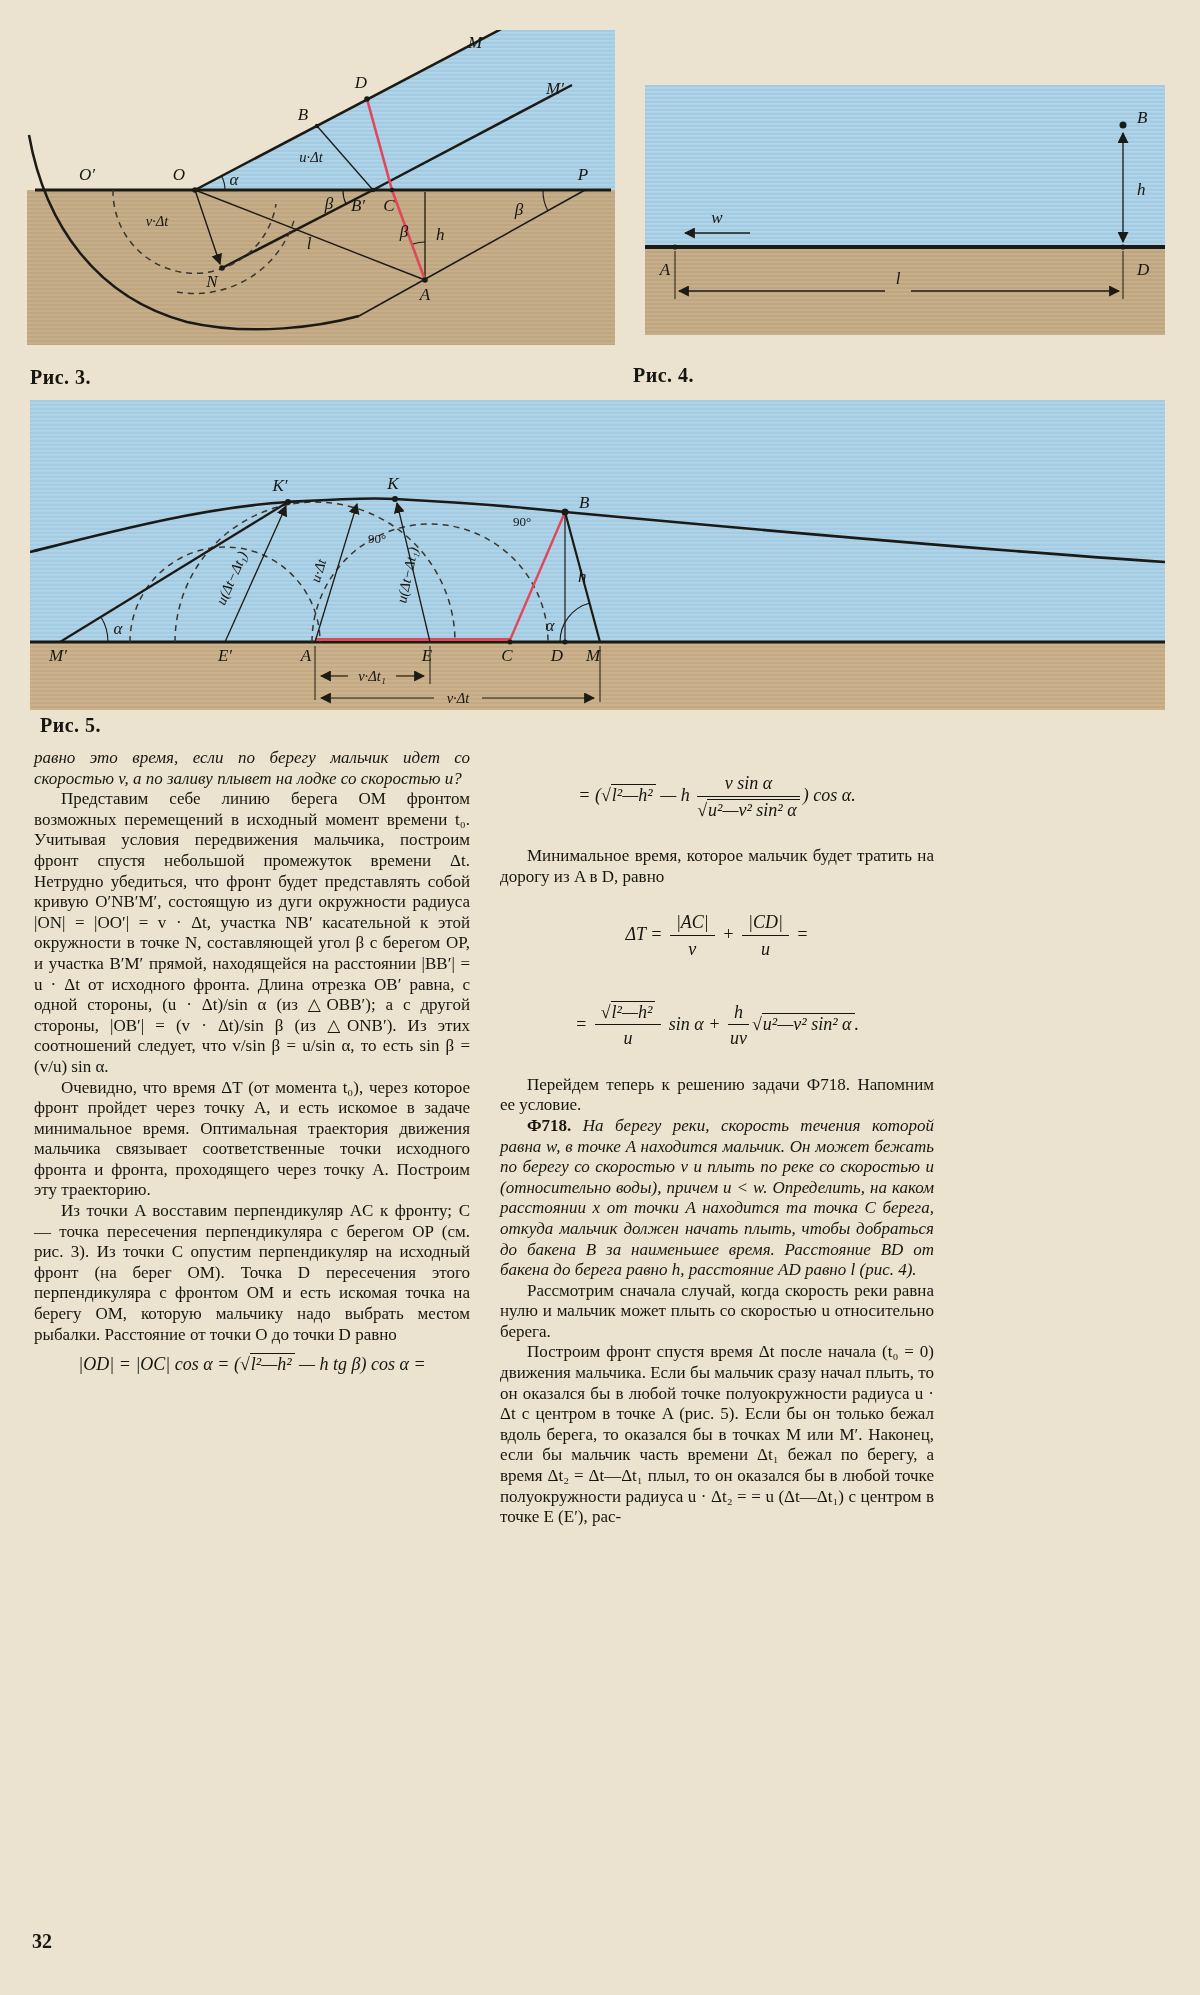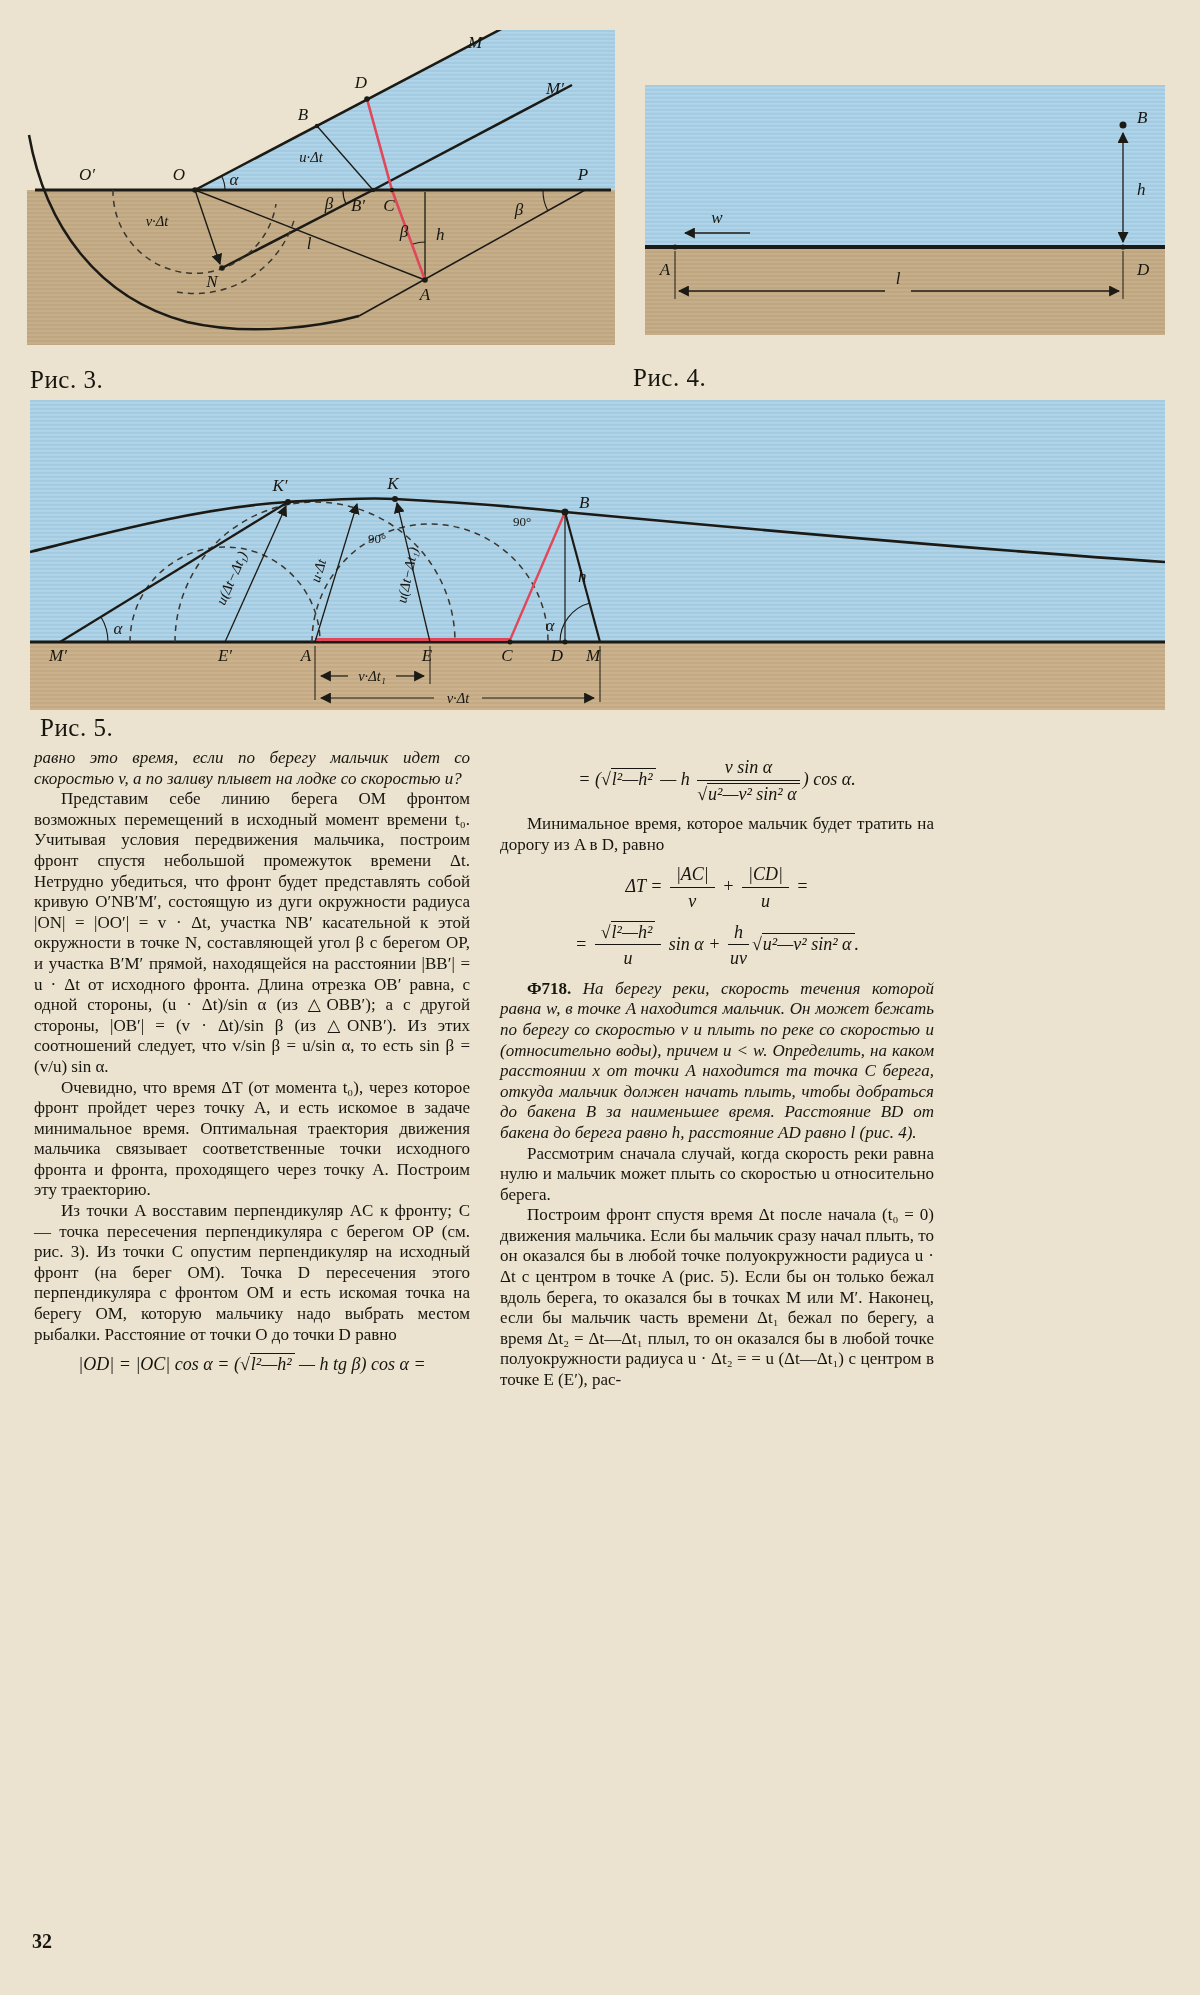--- a/index.html
+++ b/index.html
@@ -1,26 +1,26 @@
 <!DOCTYPE html>
 <html><head>
 <meta charset="utf-8">
 <style>
   *{margin:0;padding:0;box-sizing:border-box}
   html,body{width:1200px;height:1995px}
   body{position:relative;background:#ebe3cf;font-family:"Liberation Serif","DejaVu Serif",serif;color:#17150f;overflow:hidden}
   .abs{position:absolute}
-  .caption{position:absolute;font-weight:normal;font-size:25px;letter-spacing:.5px}
+  .caption{position:absolute;font-weight:bold;font-size:20px;letter-spacing:.5px}
   .col{position:absolute;font-size:17px;line-height:20.6px;text-align:justify}
   .para{text-indent:27px}
   .noind{text-indent:0}
   .ital{font-style:italic}
   .b{font-weight:bold;font-style:normal}
   .formula{text-align:center;font-style:italic;font-size:18px;margin:9px 0;line-height:1.2}
-  .frac{display:inline-block;vertical-align:middle;text-align:center;margin:0 3px}
+  .frac{display:inline-block;vertical-align:middle;text-align:center;margin:16px 3px}
   .frac .num{display:block;border-bottom:1.5px solid #17150f;padding:0 6px 1px}
   .frac .den{display:block;padding-top:3px}
   .sqrt{white-space:nowrap}
   .sqrt .rad{font-style:normal}
   .sqrt .ovl{border-top:1.5px solid #17150f;padding:0 3px 0 1px}
   .pageno{position:absolute;font-weight:bold;font-size:20px}
   svg{display:block}
   svg text{font-family:"Liberation Serif","DejaVu Serif",serif;font-size:17px;font-style:italic;fill:#17150f}
   svg text.sm{font-size:14.5px}
   svg text.up{font-style:normal;font-size:13px}
@@ -240,18 +240,19 @@
   <div class="formula">
     <span>= (</span><span class="sqrt"><span class="rad">√</span><span class="ovl">l²—h²</span></span><span> — h </span><span class="frac"><span class="num">v sin α</span><span class="den"><span class="sqrt"><span class="rad">√</span><span class="ovl">u²—v² sin² α</span></span></span></span><span>)  cos α.</span>
   </div>
   <p class="para">Минимальное время, которое мальчик будет тратить на дорогу из A в D, равно</p>
   <div class="formula">
     <span>ΔT = </span><span class="frac"><span class="num">|AC|</span><span class="den">v</span></span><span> + </span><span class="frac"><span class="num">|CD|</span><span class="den">u</span></span><span> =</span>
   </div>
   <div class="formula">
     <span>= </span><span class="frac"><span class="num"><span class="sqrt"><span class="rad">√</span><span class="ovl">l²—h²</span></span></span><span class="den">u</span></span><span> sin α + </span><span class="frac"><span class="num">h</span><span class="den">uv</span></span><span class="sqrt"><span class="rad">√</span><span class="ovl">u²—v² sin² α</span></span><span>.</span>
   </div>
+  <p class="para">Перейдем теперь к решению задачи Ф718. Напомним ее условие.</p>
   <p class="para ital"><span class="b">Ф718.</span> <span>На берегу реки, скорость течения которой равна w, в точке A находится мальчик. Он может бежать по берегу со скоростью v и плыть по реке со скоростью u (относительно воды), причем u &lt; w. Определить, на каком расстоянии x от точки A находится та точка C берега, откуда мальчик должен начать плыть, чтобы добраться до бакена B за наименьшее время. Расстояние BD от бакена до берега равно h, расстояние AD равно l (рис. 4).</span></p>
   <p class="para">Рассмотрим сначала случай, когда скорость реки равна нулю и мальчик может плыть со скоростью u относительно берега.</p>
   <p class="para">Построим фронт спустя время Δt после начала (t₀ = 0) движения мальчика. Если бы мальчик сразу начал плыть, то он оказался бы в любой точке полуокружности радиуса u · Δt с центром в точке A (рис. 5). Если бы он только бежал вдоль берега, то оказался бы в точках M или M′. Наконец, если бы мальчик часть времени Δt₁ бежал по берегу, а время Δt₂ = Δt—Δt₁ плыл, то он оказался бы в любой точке полуокружности радиуса u · Δt₂ = = u (Δt—Δt₁) с центром в точке E (E′), рас-</p>
 </div>
 
 <div class="pageno" style="left:32px;top:1930px">32</div>
 
 </body></html>

